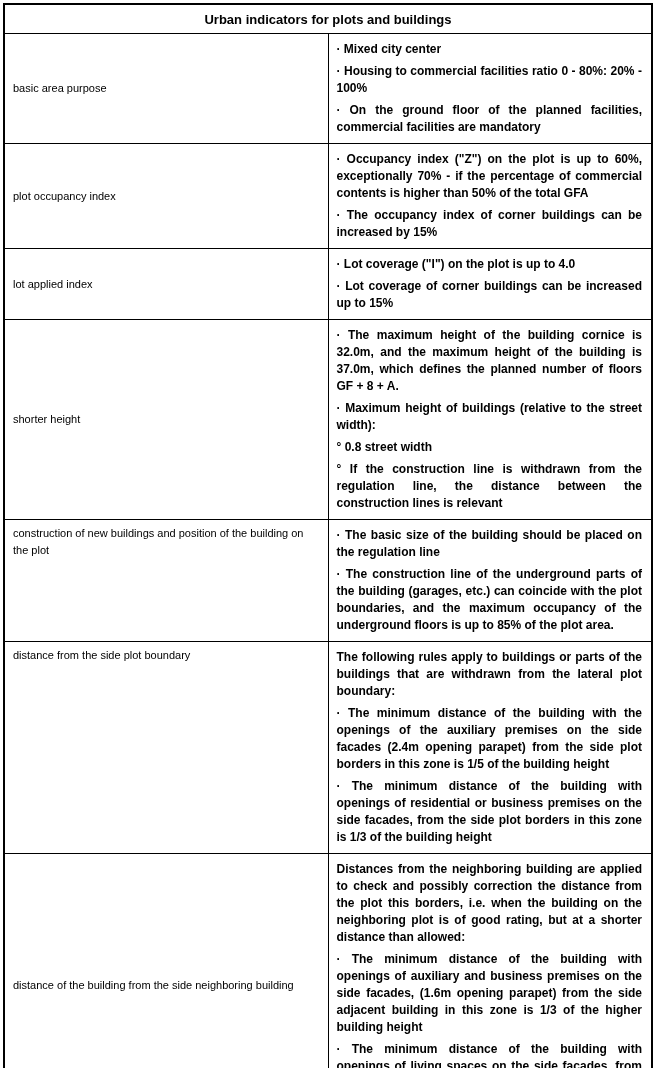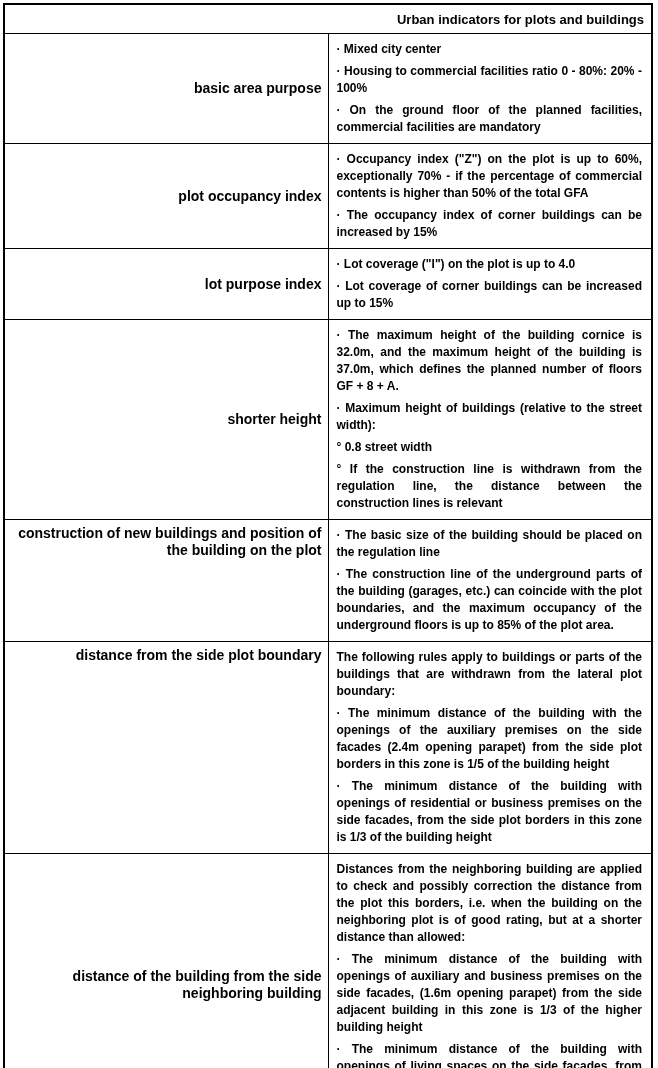--- a/index.html
+++ b/index.html
@@ -10,34 +10,33 @@
   }
   body { padding: 3px; width: 652px; }
   table.doc-table {
     border-collapse: collapse;
     width: 650px;
     table-layout: fixed;
     border: 2px solid #000;
   }
   th, td { border: 1px solid #000; vertical-align: middle; font-weight: bold; }
   th.title-cell {
-    text-align: right;
+    text-align: center;
     font-size: 13px;
     font-weight: bold;
     padding: 4px 7px;
     height: 20px;
     border-radius: 6px;
   }
   td.label {
     width: 124px;
-    font-weight: bold;
-    font-size: 14px;
+    font-weight: normal;
+    font-size: 11px;
     line-height: 17px;
     padding: 4px 6px 4px 8px;
-    text-align: right;
   }
   td.content {
     font-size: 12px;
     line-height: 17px;
     padding: 2px 9px 2px 8px;
   }
   .para {
     margin: 5px 0;
     text-align: justify;
   }
@@ -77,21 +76,21 @@
         </td>
       </tr>
       <tr>
         <td class="label">plot occupancy index</td>
         <td class="content">
           <div class="para"><span class="bullet">· </span><span>Occupancy index ("Z") on the plot is up to 60%, exceptionally 70% - if the percentage of commercial contents is higher than 50% of the total GFA</span></div>
           <div class="para"><span class="bullet">· </span><span>The occupancy index of corner buildings can be increased by 15%</span></div>
         </td>
       </tr>
       <tr>
-        <td class="label">lot purpose index</td>
+        <td class="label">lot applied index</td>
         <td class="content">
           <div class="para"><span class="bullet">· </span><span>Lot coverage ("I") on the plot is up to 4.0</span></div>
           <div class="para"><span class="bullet">· </span><span>Lot coverage of corner buildings can be increased up to 15%</span></div>
         </td>
       </tr>
       <tr>
         <td class="label">shorter height</td>
         <td class="content">
           <div class="para"><span class="bullet">· </span><span>The maximum height of the building cornice is 32.0m, and the maximum height of the building is 37.0m, which defines the planned number of floors GF + 8 + A.</span></div>
           <div class="para"><span class="bullet">· </span><span>Maximum height of buildings (relative to the street width):</span></div>

